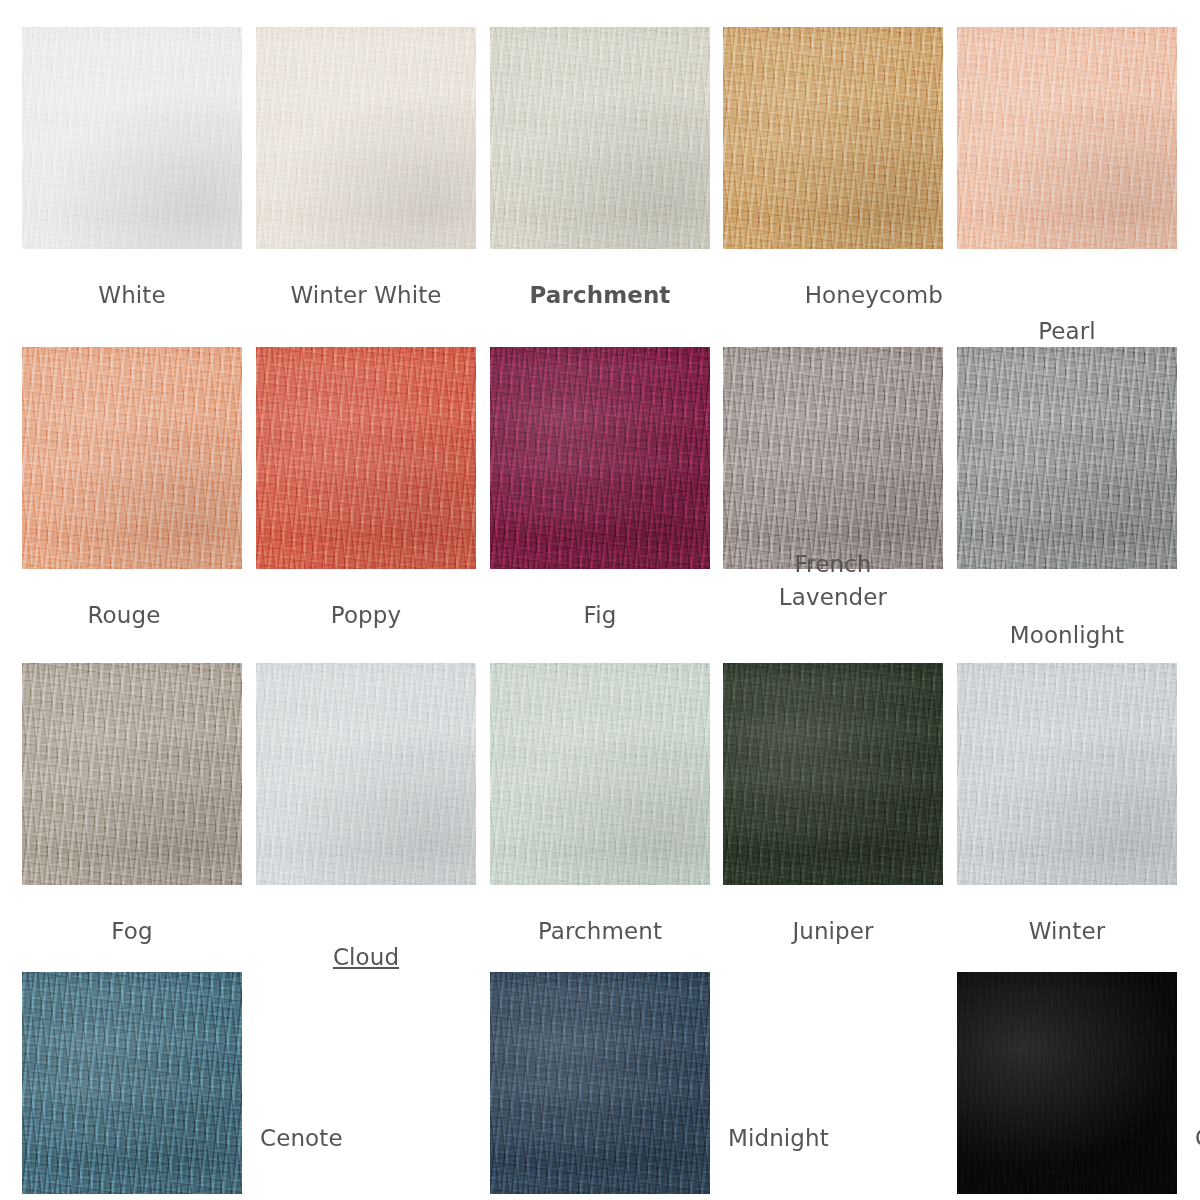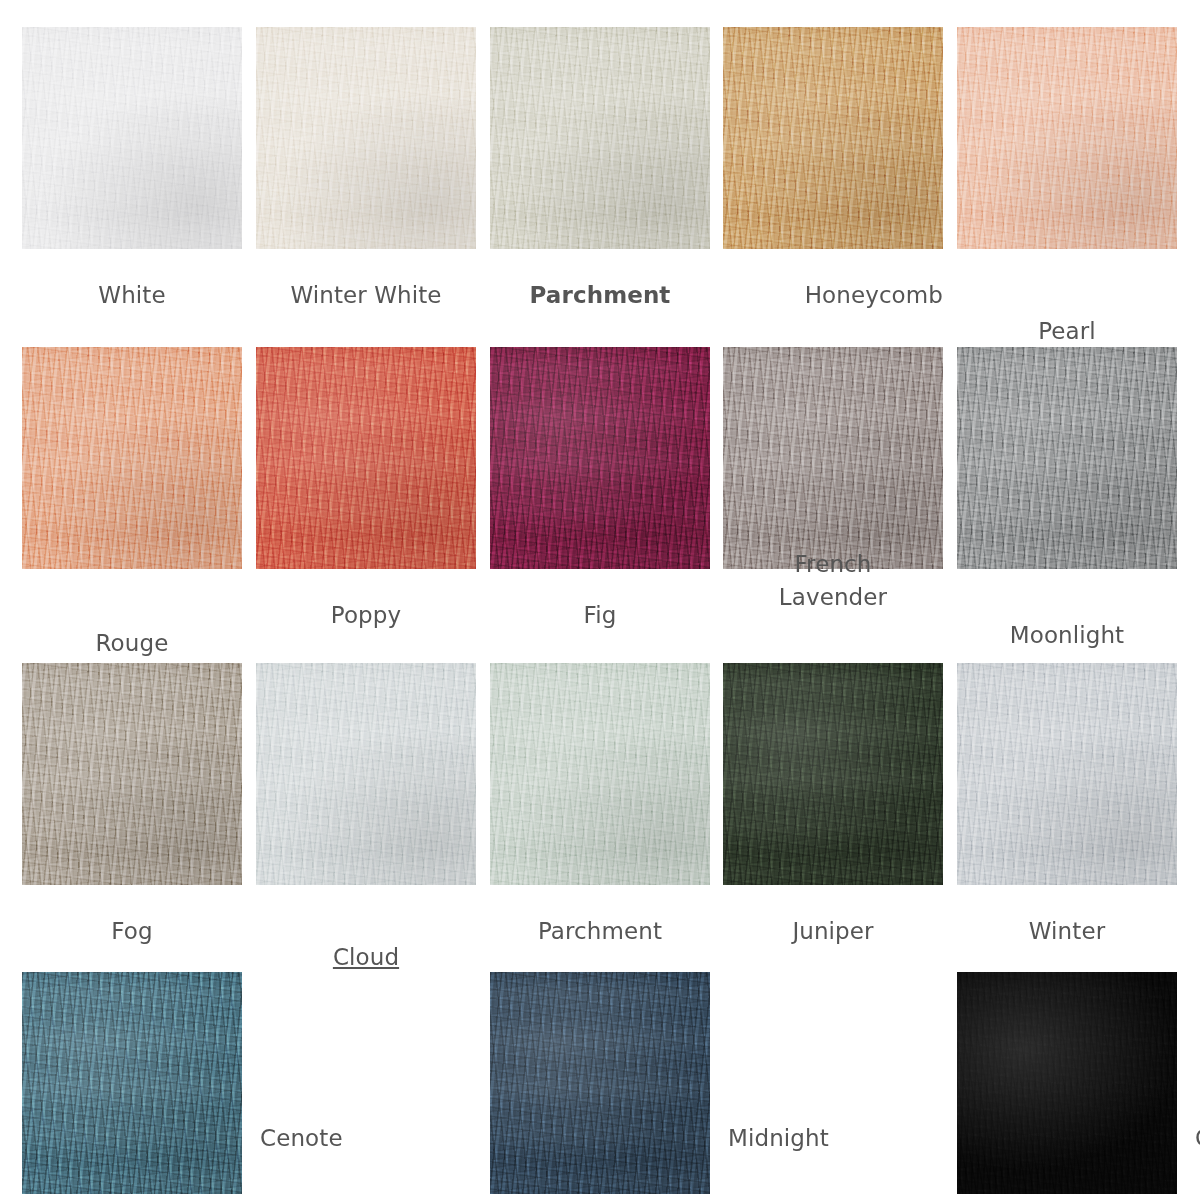--- a/index.html
+++ b/index.html
@@ -176,21 +176,21 @@
     </div>
     <div class="cell" style="left: 0px; top: 0px;">
       <div class="sw" title="Rouge" style="left: 22px; top: 347px; background: rgb(230, 171, 140);">
         <div class="tex t1"></div>
         <div class="tex t2"></div>
         <div class="tex t3"></div>
         <div class="tex t4"></div>
         <div class="bands"></div>
         <div class="shade"></div>
       </div>
-      <div class="label below" style="left: 22px; top: 599px; margin-top: 28px;">Rouge</div>
+      <div class="label below" style="left: 14px; top: 599px;">Rouge</div>
     </div>
     <div class="cell" style="left: 0px; top: 0px;">
       <div class="sw" title="Poppy" style="left: 256px; top: 347px; background: rgb(212, 99, 79);">
         <div class="tex t1"></div>
         <div class="tex t2"></div>
         <div class="tex t3"></div>
         <div class="tex t4"></div>
         <div class="bands"></div>
         <div class="shade"></div>
       </div>

